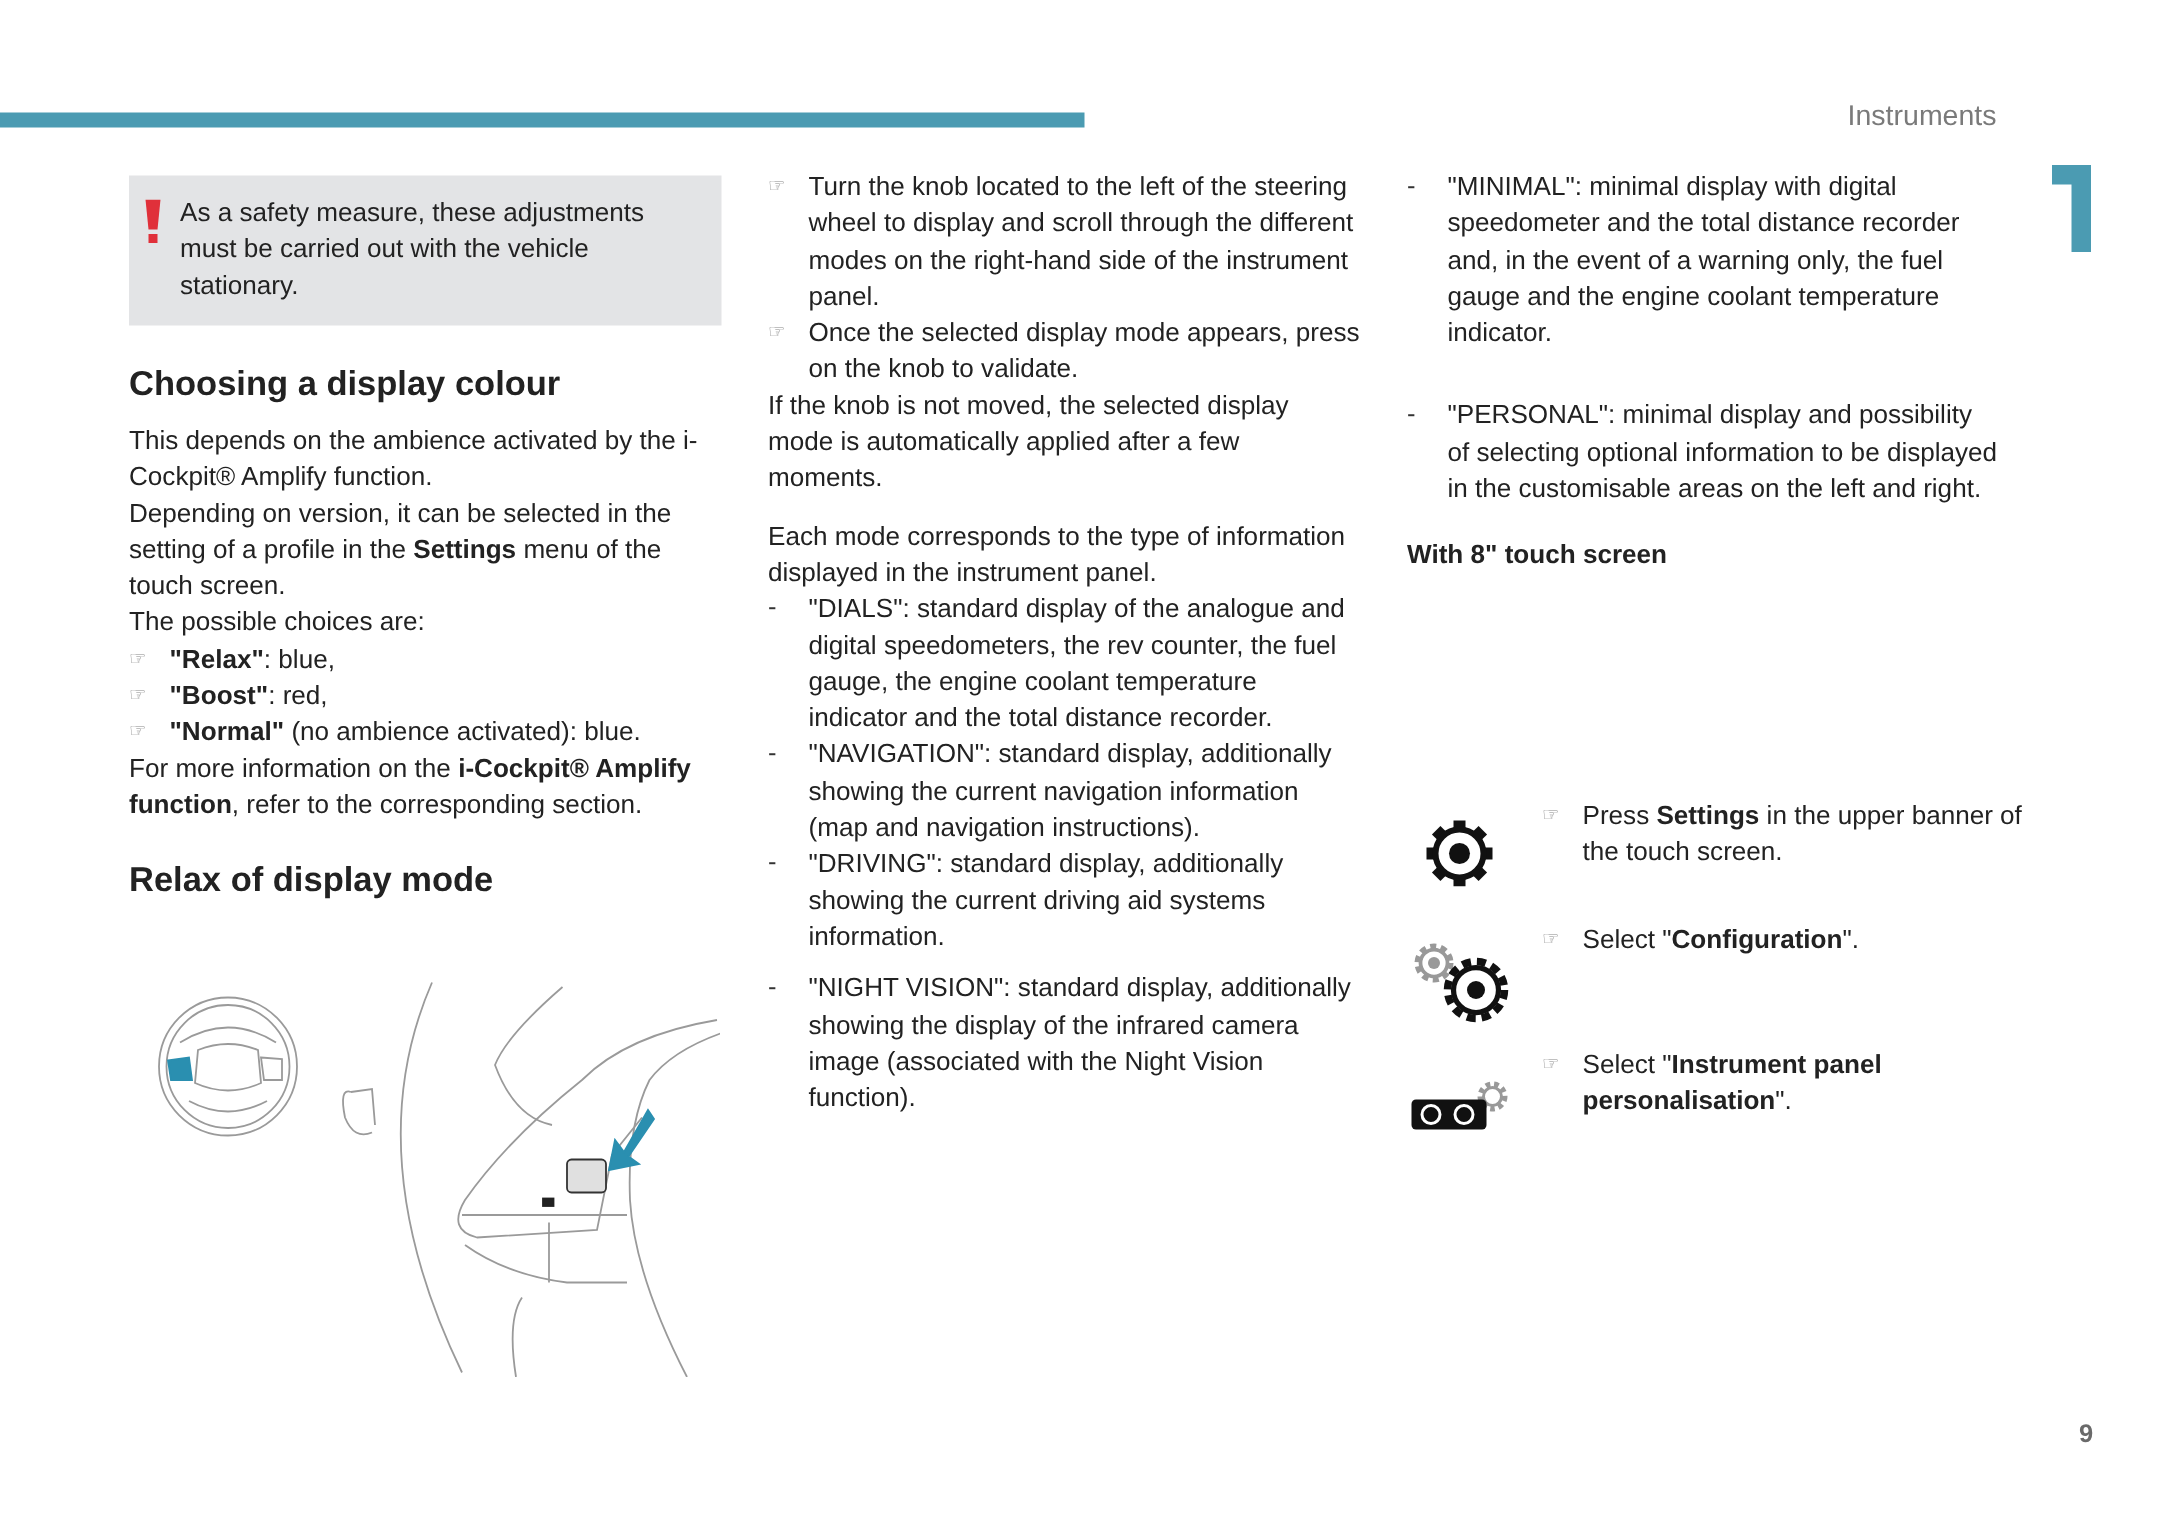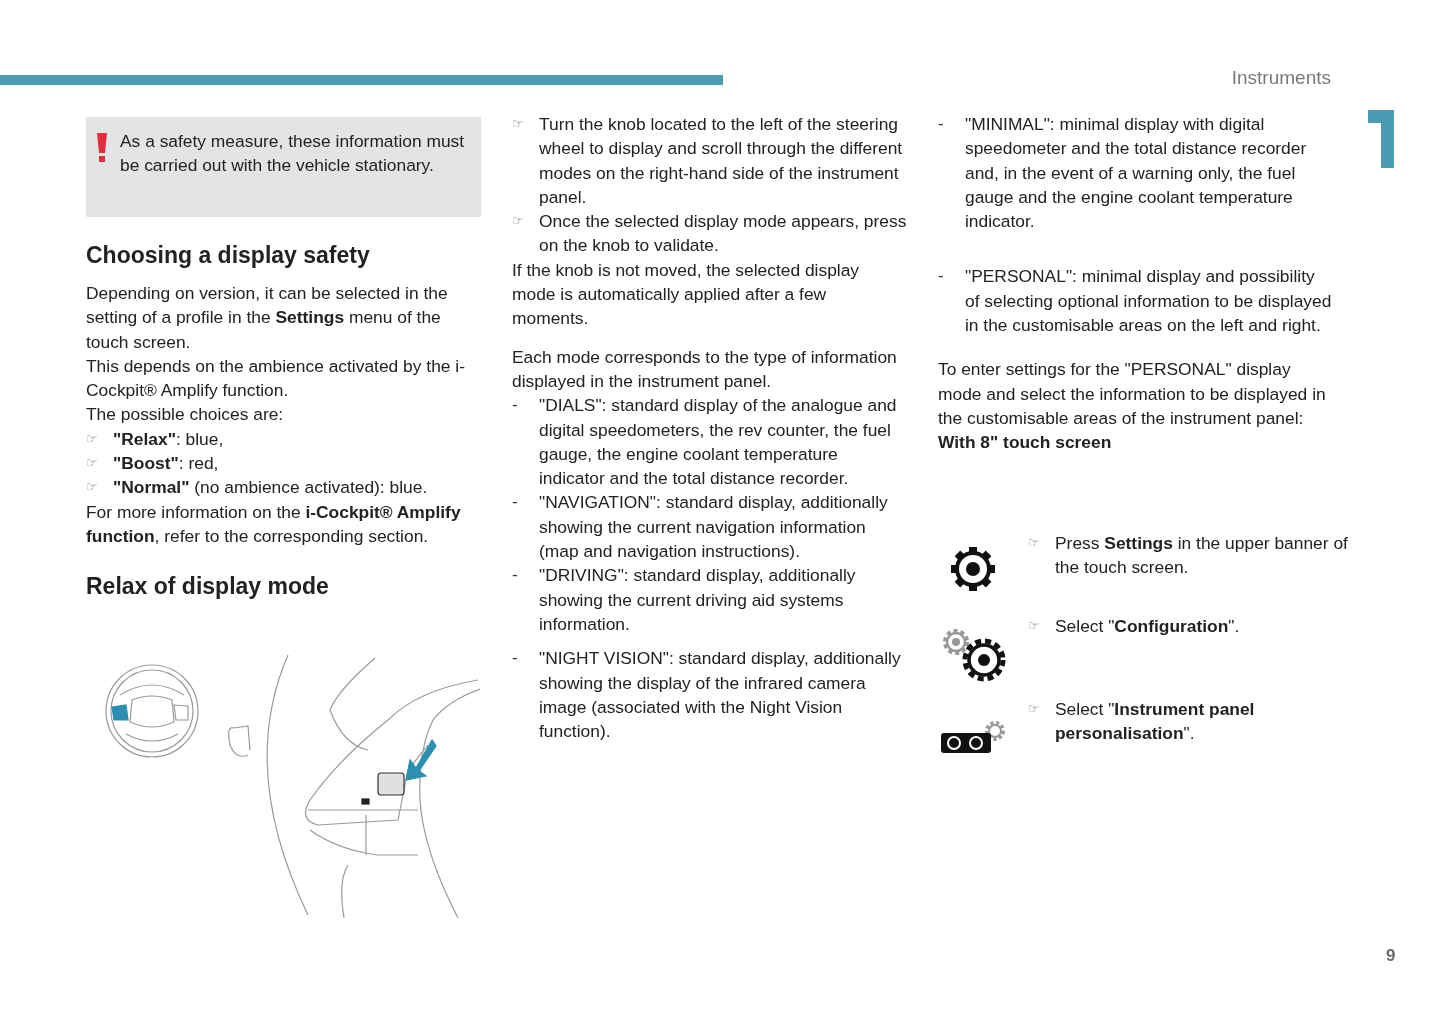--- a/index.html
+++ b/index.html
@@ -45,26 +45,26 @@
   <polygon points="0,0 26,0 26,58 13,58 13,13 0,13" fill="#4b9bb2"></polygon>
 </svg>
 <div class="page-num">9</div>
 
 <div class="col col1">
   <div class="warn-box">
     <svg class="warn-icon" viewBox="0 0 12 30">
       <polygon points="1,0 11,0 9,20 3,20" fill="#e0303a"></polygon>
       <rect x="3" y="23" width="6" height="6" fill="#e0303a"></rect>
     </svg>
-    <p>As a safety measure, these information must be carried out with the vehicle stationary.</p>
+    <p>As a safety measure, these adjustments must be carried out with the vehicle stationary.</p>
   </div>
 
-  <h2 class="h2a">Choosing a display safety</h2>
+  <h2 class="h2a">Choosing a display colour</h2>
+  <p>This depends on the ambience activated by the i-Cockpit® Amplify function.</p>
   <p><span>Depending on version, it can be selected in the setting of a profile in the </span><b>Settings</b><span> menu of the touch screen.</span></p>
-  <p>This depends on the ambience activated by the i-Cockpit® Amplify function.</p>
   <p>The possible choices are:</p>
   <ul class="hand">
     <li><span class="mk">☞</span><b>"Relax"</b><span>: blue,</span></li>
     <li><span class="mk">☞</span><b>"Boost"</b><span>: red,</span></li>
     <li><span class="mk">☞</span><b>"Normal"</b><span> (no ambience activated): blue.</span></li>
   </ul>
   <p><span>For more information on the </span><b>i-Cockpit® Amplify function</b><span>, refer to the corresponding section.</span></p>
 
   <h2 class="h2b">Relax of display mode</h2>
 </div>
@@ -109,21 +109,20 @@
     <li style="margin-top:10px"><span class="mk">-</span><span>"NIGHT VISION": standard display, additionally showing the display of the infrared camera image (associated with the Night Vision function).</span></li>
   </ul>
 </div>
 
 <div class="col col3">
   <ul class="dash">
     <li><span class="mk">-</span><span>"MINIMAL": minimal display with digital speedometer and the total distance recorder and, in the event of a warning only, the fuel gauge and the engine coolant temperature indicator.</span></li>
     <li style="margin-top:31px"><span class="mk">-</span><span>"PERSONAL": minimal display and possibility of selecting optional information to be displayed in the customisable areas on the left and right.</span></li>
   </ul>
   <div style="height:20px"></div>
-  <p>To enter settings for the "PERSONAL" display mode and select the information to be displayed in the customisable areas of the instrument panel:</p>
   <p class="sub-h">With 8" touch screen</p>
 </div>
 
 <div class="step" style="top:531px">
   <svg class="ic" viewBox="0 0 70 60">
     <g transform="translate(35,38)">
       <g fill="#111">
         <rect x="-4" y="-22" width="8" height="6"></rect>
           <rect x="-4" y="16" width="8" height="6"></rect>
         <rect x="-22" y="-4" width="6" height="8"></rect>

